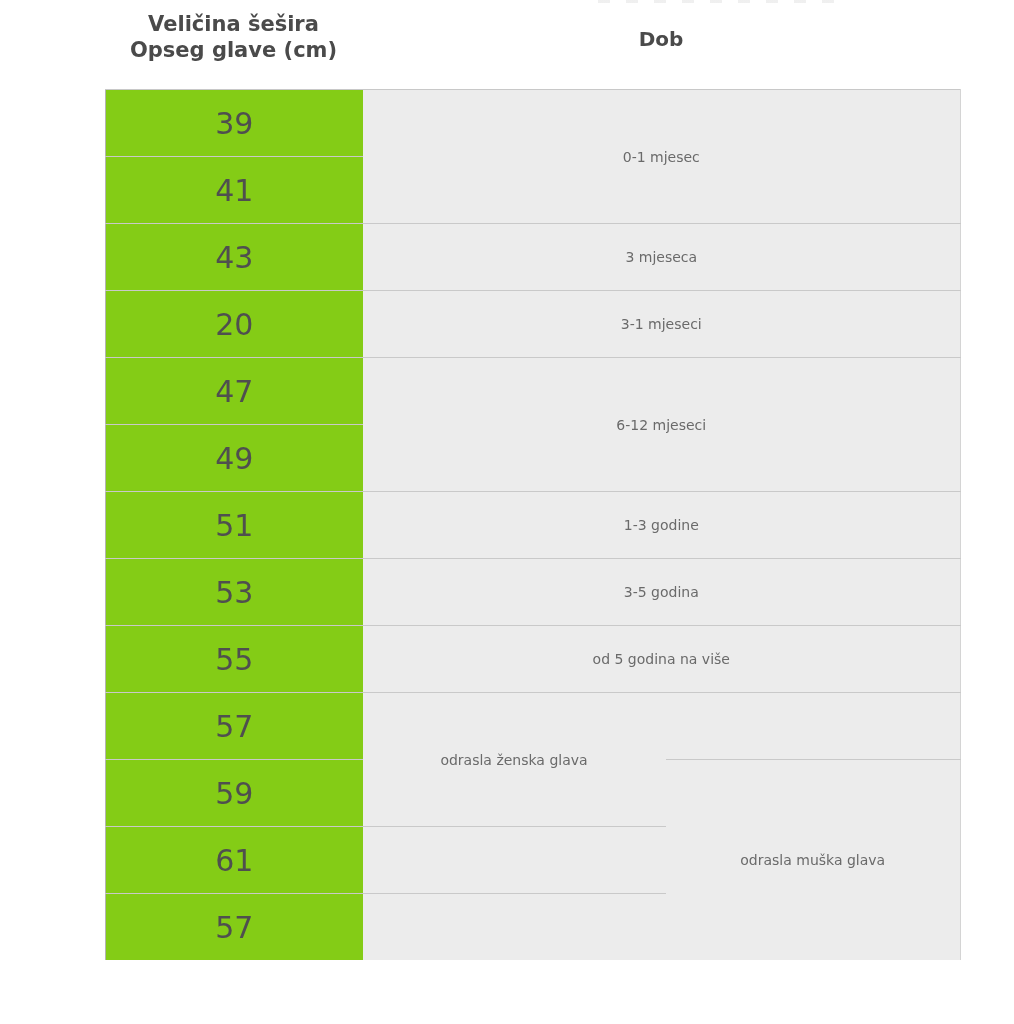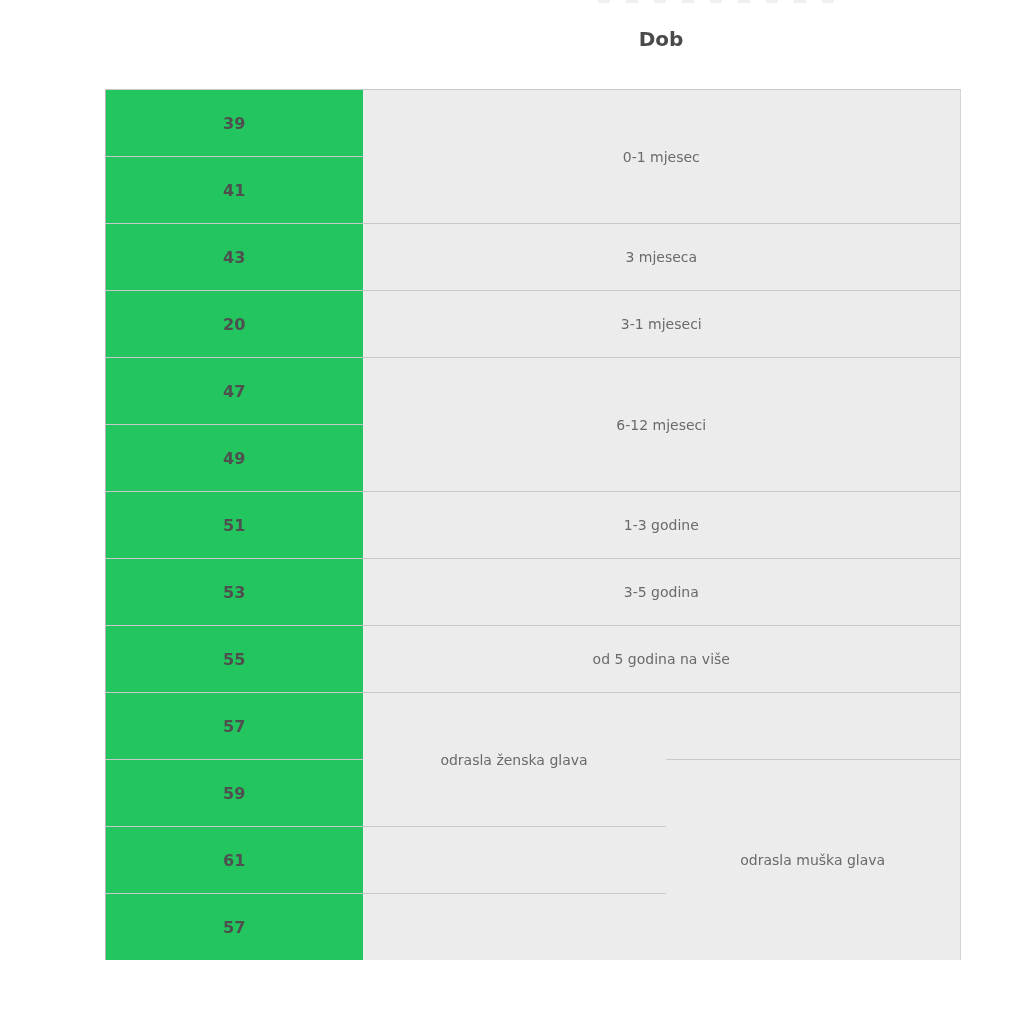--- a/index.html
+++ b/index.html
@@ -62,40 +62,44 @@
   col.c3{width:295px;}
   td{
     height:66px;
     padding:0;
     text-align:center;
     vertical-align:middle;
     border:none;
     border-bottom:1px solid var(--row-border);
   }
   td.size{
-    background:#22c55e;
+    background:#84cc16;
     color:var(--size-text);
-    font-size:16px;
-    font-weight:bold;
+    font-size:30px;
+    font-weight:normal;
   }
   td.age{
     background:var(--age-column-bg);
     color:var(--age-text);
     font-size:14px;
     font-weight:normal;
   }
   tr.last td, td.no-b{border-bottom:none;text-align:center;}
 </style>
 </head>
 <body>
 
 <div class="page">
 
   <div class="artifact"></div>
 
+  <div class="hdr hdr-size">
+    <div>Veličina šešira</div>
+    <div>Opseg glave (cm)</div>
+  </div>
 
   <div class="hdr hdr-dob">Dob</div>
 
   <table class="size-table">
     <colgroup>
         <col class="c1">
         <col class="c2">
         <col class="c3">
       </colgroup>
     <tbody>

